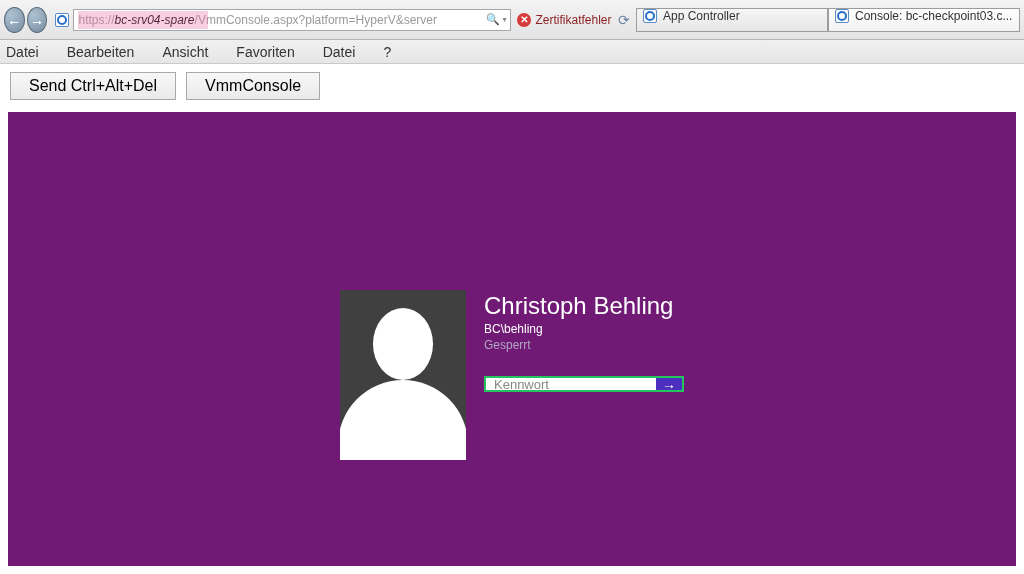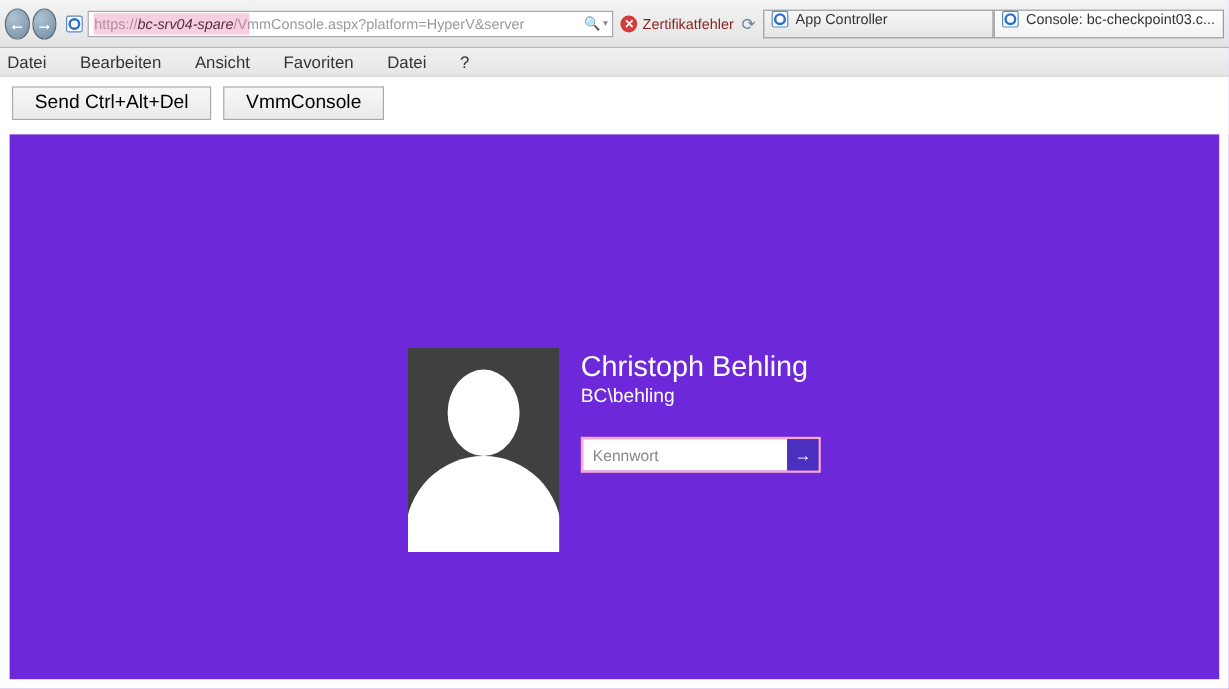--- a/index.html
+++ b/index.html
@@ -149,21 +149,21 @@
     font-size: 16px;
     background: linear-gradient(#f7f7f7,#eaeaea);
     border: 1px solid #a9a9a9;
     cursor: pointer;
   }
 
   
   .console {
     margin: 0 8px 0 8px;
     height: 454px;
-    background: #6d28d9;
+    background: #701a75;
     position: relative;
     overflow: hidden;
   }
 
   .lock-wrap {
     position: absolute;
     left: 50%; top: 58%;
     transform: translate(-50%, -50%);
     display: flex;
     align-items: flex-start;
@@ -188,29 +188,29 @@
     position: absolute;
     width: 130px; height: 110px;
     background: #fff;
     border-radius: 70px 70px 0 0;
     left: 50%; bottom: -30px;
     transform: translateX(-50%);
   }
 
   .lock-text { color: #fff; padding-top: 2px; }
   .lock-text .name { font-size: 24px; font-weight: 300; }
-  .lock-text .user { font-size: 16px; margin-top: 2px; }
+  .lock-text .user { font-size: 12px; margin-top: 2px; }
   .lock-text .status { font-size: 12px; color: #b0a7c7; margin-top: 2px; }
 
   .pw-row {
     margin-top: 24px;
     display: flex;
     align-items: stretch;
-    height: 30px;
-    border: 2px solid #f9a8d4;
+    height: 16px;
+    border: 2px solid #22c55e;
   }
   .pw-row input {
     width: 170px;
     border: none;
     outline: none;
     padding: 0 8px;
     font-size: 13px;
     color: #666;
     background: #fff;
   }
@@ -285,20 +285,21 @@
 
 <div class="console">
   <div class="lock-wrap">
     <div class="avatar">
       <div class="head"></div>
       <div class="body"></div>
     </div>
     <div class="lock-text">
       <div class="name">Christoph Behling</div>
       <div class="user">BC\behling</div>
+      <div class="status">Gesperrt</div>
       <div class="pw-row">
         <input type="password" placeholder="Kennwort" style="">
         <div class="go">
           <span>→</span>
         </div>
       </div>
     </div>
   </div>
 </div>
 

